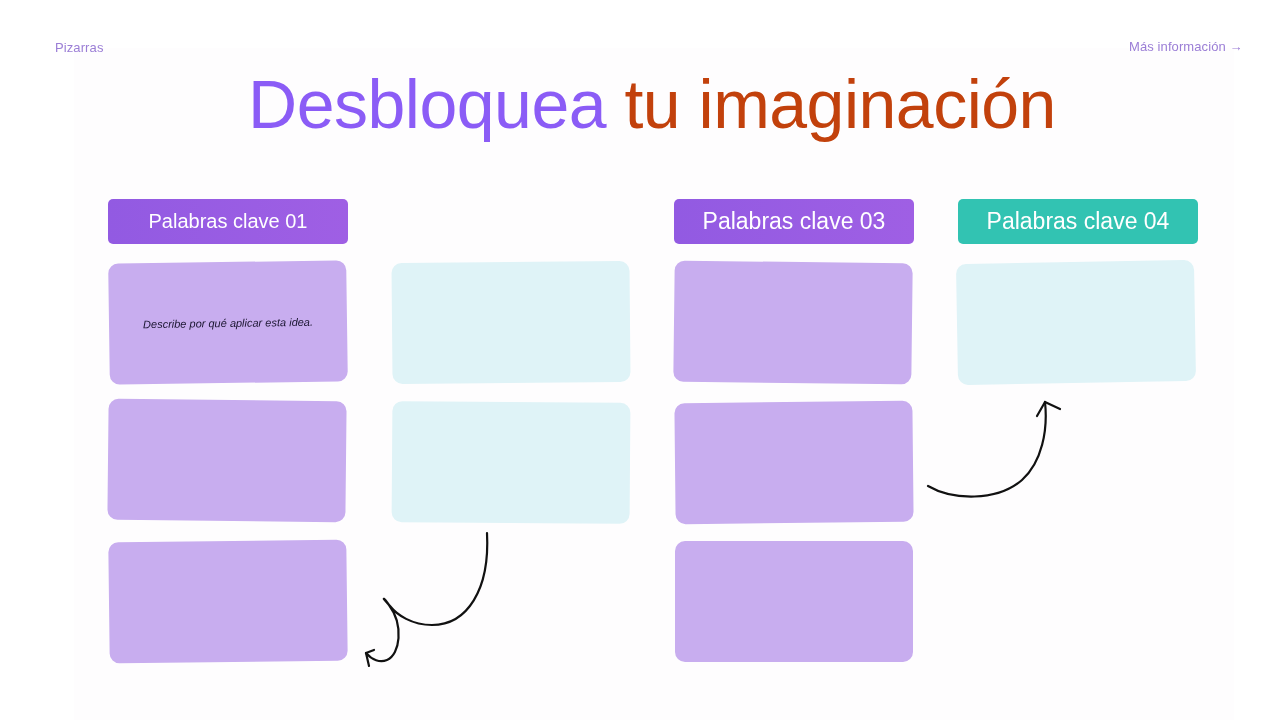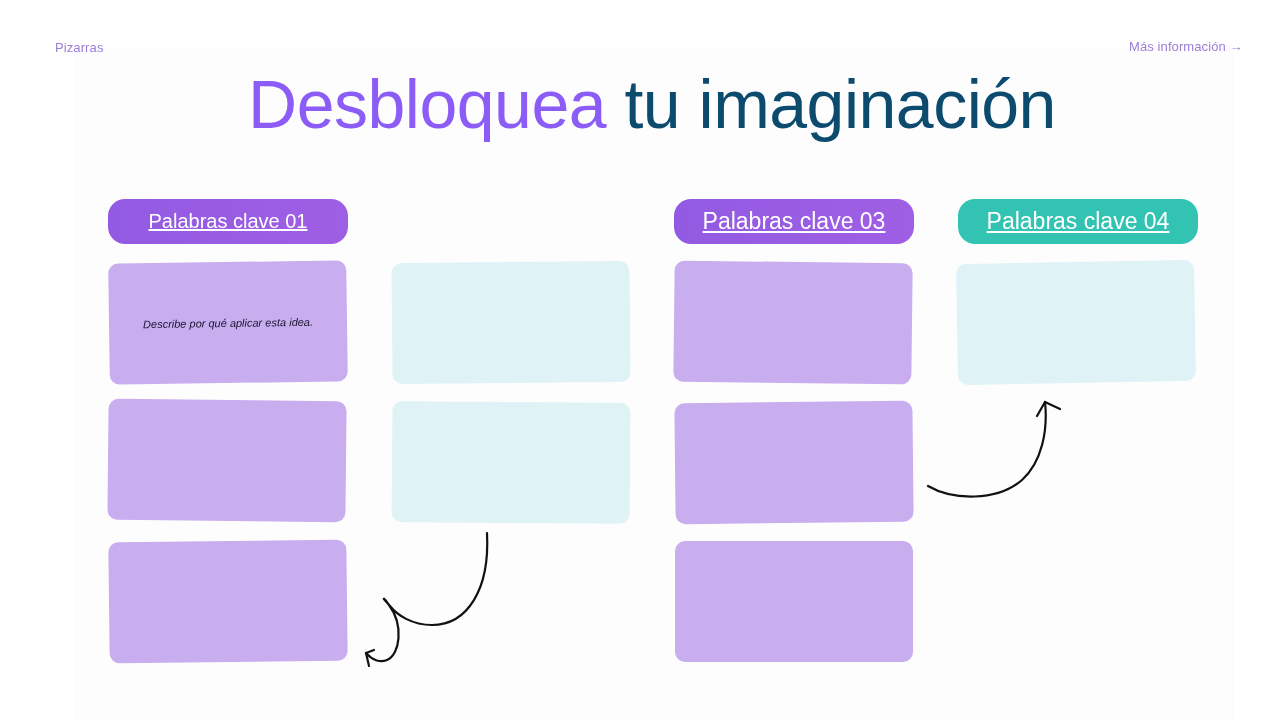--- a/index.html
+++ b/index.html
@@ -8,23 +8,23 @@
 
     .slide { position: absolute; left: 0; top: 0; width: 1280px; height: 577px; background: #ffffff; margin-left: 12px; }
     .slide-inner { position: absolute; left: 62px; top: 48px; width: 1160px; height: 672px; background: #fefdfe; }
 
     .top-link { position: absolute; font-size: 13px; color: #9b7ed6; letter-spacing: 0.1px; text-decoration: none; }
     .nav-left { left: 43px; top: 40px; }
     .nav-right { left: 1117px; top: 39px; }
 
     .title { position: absolute; left: 0; top: 62px; width: 1280px; text-align: center; font-size: 68px; font-weight: 300; letter-spacing: -0.5px; line-height: 84px; white-space: nowrap; }
     .title .dark { color: #8b5cf6; }
-    .title .accent { color: #0c4a6e; }
+    .title .accent { color: #c2410c; }
 
-    .header-btn { position: absolute; top: 199px; width: 240px; height: 45px; border-radius: 17px; color: #ffffff; font-size: 20px; font-weight: 300; display: flex; align-items: center; justify-content: center; white-space: nowrap; text-decoration: underline; }
+    .header-btn { position: absolute; top: 199px; width: 240px; height: 45px; border-radius: 5px; color: #ffffff; font-size: 20px; font-weight: 300; display: flex; align-items: center; justify-content: center; white-space: nowrap; }
     .header-btn.purple { background: linear-gradient(90deg, #925ae2, #9f5fe4); }
     .header-btn.teal { background: #32c3b2; }
     .header-btn.big { font-size: 23px; }
 
     .card { position: absolute; width: 238px; height: 121px; border-radius: 10px; display: flex; align-items: center; justify-content: center; }
     .card.purple { background: #c8adef; }
     .card.teal { background: #dff3f7; }
     .card-text { font-size: 11px; font-style: italic; color: #1a1530; }
 
     svg.arrows { position: absolute; left: 0; top: 0; width: 1280px; height: 720px; pointer-events: none; }

